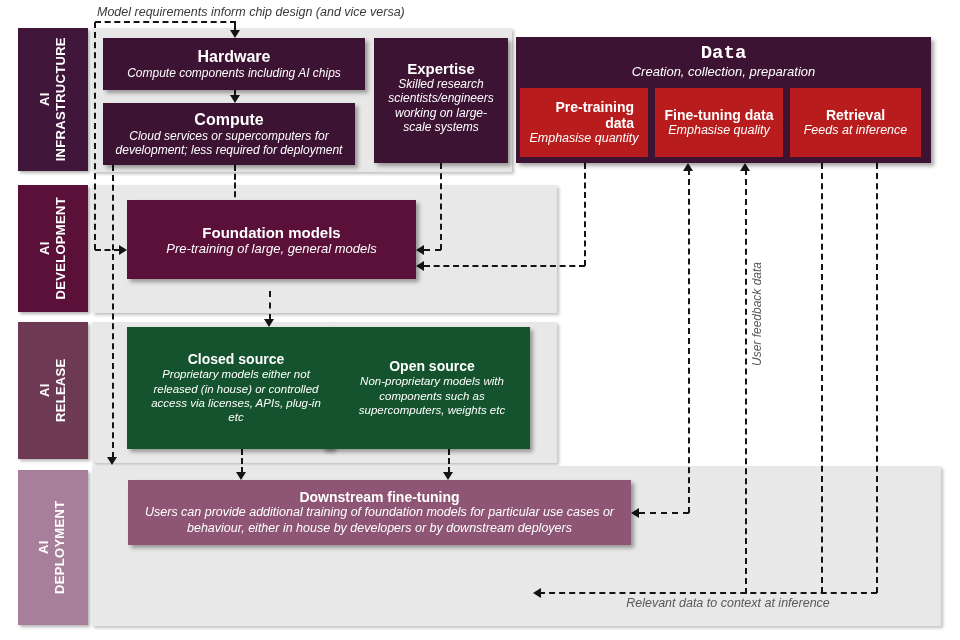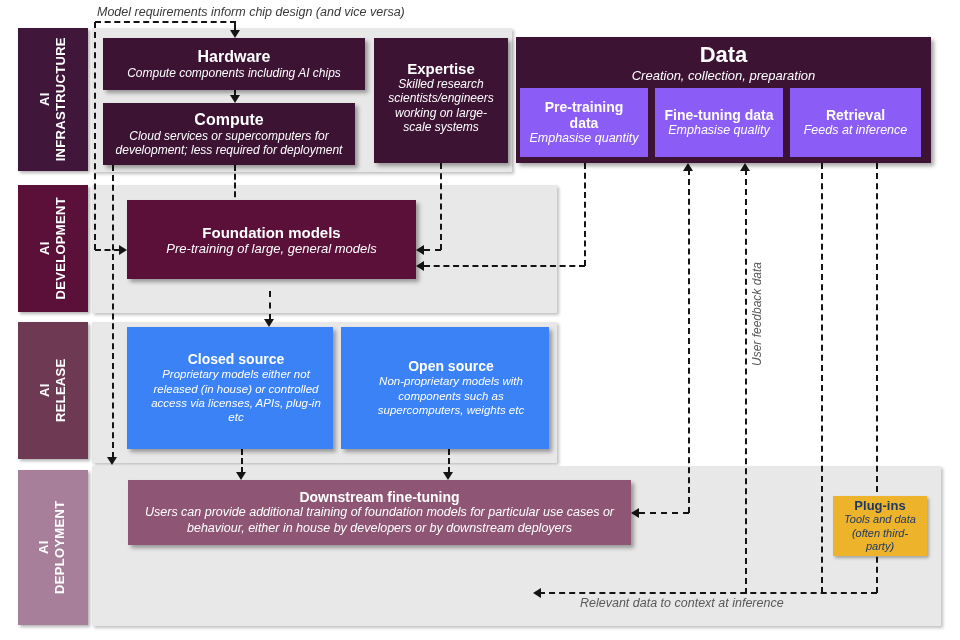--- a/index.html
+++ b/index.html
@@ -19,58 +19,58 @@
   .band-dev{left:92px;top:185px;width:465px;height:128px;}
   .band-rel{left:92px;top:322px;width:465px;height:141px;}
   .band-dep{left:92px;top:466px;width:849px;height:160px;}
 
   
   .box{position:absolute;z-index:3;color:#fff;display:flex;flex-direction:column;align-items:center;justify-content:center;text-align:center;box-shadow:3px 3px 4px rgba(0,0,0,.35);box-sizing:border-box;padding:4px 8px;}
   .box .t{font-weight:bold;}
   .box .s{font-style:italic;}
   .deep{background:#3c1333;}
   .maroon{background:#5a1038;}
-  .plum{background:#3b82f6;padding-left:20px;}
-  .datasub{background:#8b5cf6;box-shadow:none;}
+  .plum{background:#14532d;padding-left:20px;}
+  .datasub{background:#b91c1c;box-shadow:none;text-align:right;}
   .mauve{background:#8e5674;}
 
   .hardware{left:103px;top:38px;width:262px;height:52px;}
   .compute{left:103px;top:103px;width:252px;height:62px;}
   .expertise{left:374px;top:38px;width:134px;height:125px;justify-content:flex-start;padding-top:22px;}
   .databox{left:516px;top:37px;width:415px;height:126px;justify-content:flex-start;padding-top:5px;}
   .pretraining{left:520px;top:88px;width:128px;height:69px;}
   .finetuning{left:655px;top:88px;width:128px;height:69px;}
   .retrieval{left:790px;top:88px;width:131px;height:69px;}
   .foundation{left:127px;top:200px;width:289px;height:79px;}
   .closed{left:127px;top:327px;width:206px;height:122px;}
-  .open{left:341px;top:327px;width:208px;height:122px;}
+  .open{left:322px;top:327px;width:208px;height:122px;}
   .downstream{left:128px;top:480px;width:503px;height:65px;}
   .userapps{left:128px;top:571px;width:405px;height:42px;}
   .plugins{left:833px;top:496px;width:94px;height:60px;background:#ecb32b;color:#1f3864;z-index:5;box-shadow:2px 2px 3px rgba(0,0,0,.3);}
 
-  .t16{font-size:16px;text-align:right;} .t15{font-size:15px;} .t14{font-size:14px;} .t19{font-size:22px;} .t13{font-size:13px;}
+  .t16{font-size:16px;text-align:right;} .t15{font-size:15px;} .t14{font-size:14px;} .t19{font-size:19px;font-family:Liberation Mono, monospace;} .t13{font-size:13px;}
   .s12{font-size:12px;line-height:1.2;} .s115{font-size:11.5px;line-height:1.25;} .s125{font-size:12.5px;line-height:1.25;} .s13{font-size:13px;}
   .s11{font-size:11px;line-height:1.25;}
   .narrow{max-width:100px;}
 
   
   .dl{position:absolute;z-index:2;}
   .dlv{border-left:2px dashed #141414;width:0;}
   .dlh{border-top:2px dashed #141414;height:0;}
   .arr{position:absolute;width:0;height:0;z-index:2;}
   .arr-d{border-left:5px solid transparent;border-right:5px solid transparent;border-top:8px solid #141414;}
   .arr-u{border-left:5px solid transparent;border-right:5px solid transparent;border-bottom:8px solid #141414;}
   .arr-l{border-top:5px solid transparent;border-bottom:5px solid transparent;border-right:8px solid #141414;}
   .arr-r{border-top:5px solid transparent;border-bottom:5px solid transparent;border-left:8px solid #141414;}
 
   
   .ann{position:absolute;font-style:italic;z-index:5;}
   .ann-top{left:97px;top:5px;font-size:12.5px;color:#3a3a3a;}
   .ann-feedback{left:677px;top:307px;width:160px;text-align:center;font-size:12px;color:#595959;transform:rotate(-90deg);}
-  .ann-relevant{left:580px;top:596px;width:296px;text-align:left;font-size:12.5px;color:#595959;}
+  .ann-relevant{left:580px;top:596px;width:296px;text-align:center;font-size:12.5px;color:#595959;}
 </style>
 </head>
 <body>
 
 <div id="canvas">
 
   <div class="band band-infra"></div>
   <div class="band band-dev"></div>
   <div class="band band-rel"></div>
   <div class="band band-dep"></div>
@@ -146,24 +146,20 @@
     <div class="t t14">Open source</div>
     <div class="s s115">Non-proprietary models with components such as supercomputers, weights etc</div>
   </div>
 
   <div class="box mauve downstream">
     <div class="t t14">Downstream fine-tuning</div>
     <div class="s s125">Users can provide additional training of foundation models for particular use cases or behaviour, either in house by developers or by downstream deployers</div>
   </div>
 
 
-  <div class="box plugins">
-    <div class="t t13">Plug-ins</div>
-    <div class="s s11">Tools and data (often third-party)</div>
-  </div>
 
   <div class="ann ann-top">Model requirements inform chip design (and vice versa)</div>
   <div class="ann ann-feedback">User feedback data</div>
   <div class="ann ann-relevant">Relevant data to context at inference</div>
 
   <div id="connectors">
       <div class="dl dlh" style="left: 95px; top: 21px; width: 141px;"></div>
       <div class="dl dlv" style="left: 234px; top: 22px; height: 9px;"></div>
       <div class="dl dlv" style="left: 94px; top: 22px; height: 228px;"></div>
       <div class="dl dlh" style="left: 95px; top: 249px; width: 25px;"></div>

